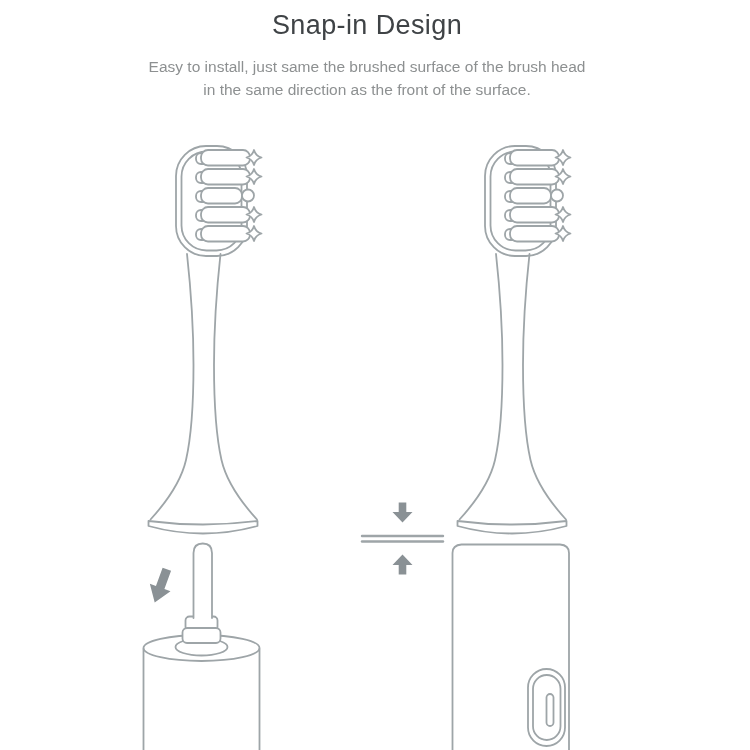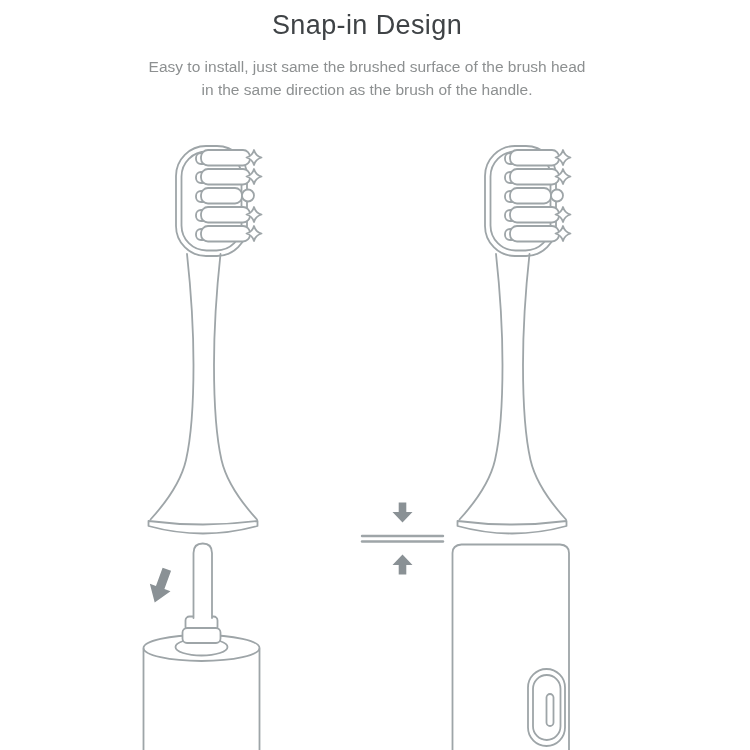--- a/index.html
+++ b/index.html
@@ -24,21 +24,21 @@
 </style>
 </head>
 <body>
 
 <div class="page">
 
   <div class="header">
     <h1 class="title">Snap-in Design</h1>
     <p class="subtitle">
       <span>Easy to install, just same the brushed surface of the brush head</span><br>
-      <span>in the same direction as the brush of the handle.</span>
+      <span>in the same direction as the front of the surface.</span>
     </p>
   </div>
 
   <svg class="art" width="750" height="750" viewBox="0 0 750 750" xmlns="http://www.w3.org/2000/svg">
     <defs>
 
       <path id="tuft-star" class="lnw" d="M0,-7.5 Q1.6,-1.6 7.5,0 Q1.6,1.6 0,7.5 Q-1.6,1.6 -7.5,0 Q-1.6,-1.6 0,-7.5 Z"></path>
 
       <path id="snap-arrow" class="arrow" d="M-3.8,0 L3.8,0 L3.8,9.5 L10,9.5 L0,20 L-10,9.5 L-3.8,9.5 Z"></path>
 

